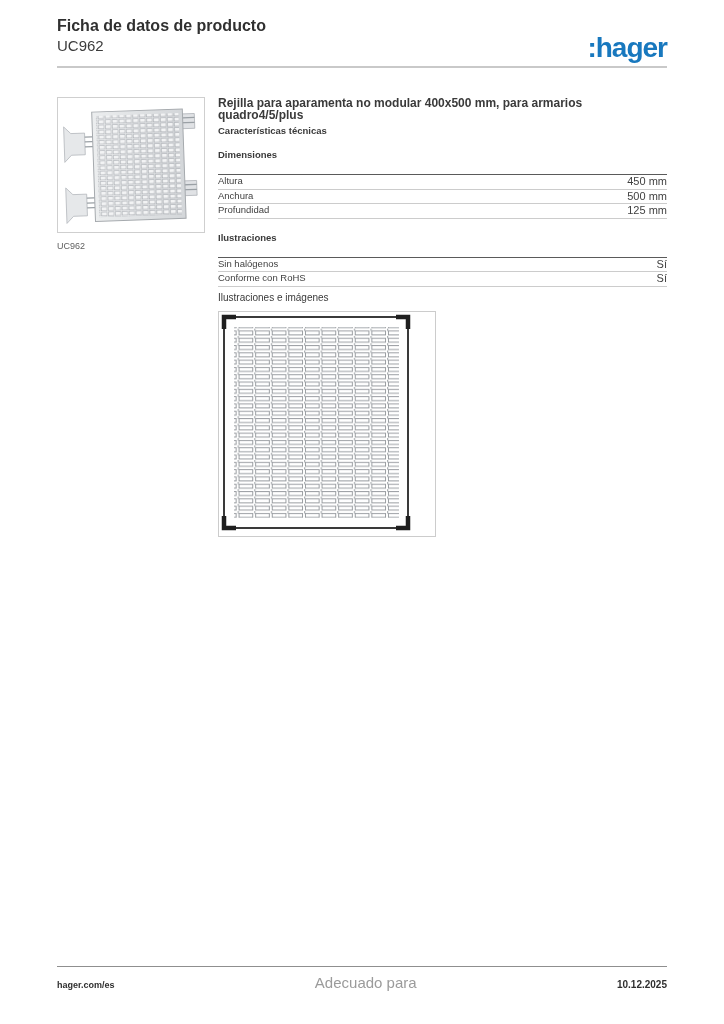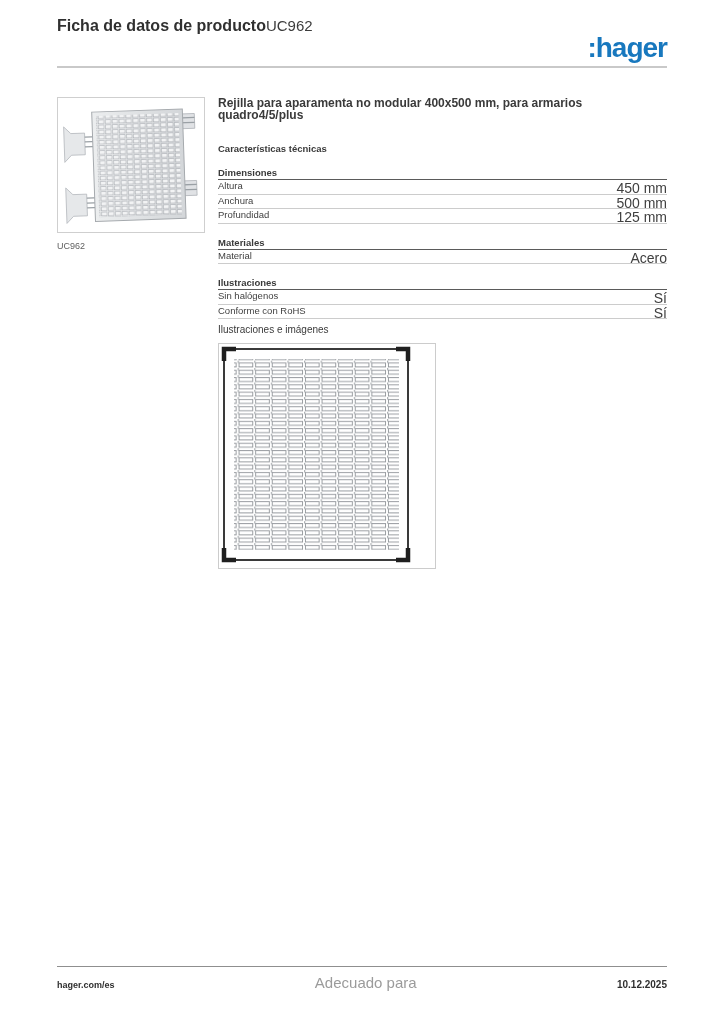--- a/index.html
+++ b/index.html
@@ -3,38 +3,38 @@
 <meta charset="utf-8">
 <style>
   * { margin:0; padding:0; box-sizing:border-box; }
   html,body { background:#ffffff; }
   .page {
     position:relative; width:724px; height:1024px; background:#ffffff;
     font-family:"Liberation Sans", sans-serif; color:#3d3d3d; overflow:hidden;
   }
   
   .header { position:absolute; left:57px; top:16px; width:610px; display:flex; justify-content:space-between; align-items:flex-start; }
-  .title-block { display:flex; flex-direction:row; }
+  .title-block { display:flex; flex-direction:column; }
   .doc-title { font-size:16px; font-weight:bold; color:#303030; line-height:20px; }
   .doc-subtitle { font-size:15px; color:#3c3c3c; line-height:19px; }
   .logo { font-size:28px; font-weight:bold; letter-spacing:-1px; line-height:30px; margin-top:17px; }
   .top-rule { position:absolute; left:57px; top:66px; width:610px; height:2px; background:#c9c9c9; }
   
   .main { position:absolute; left:57px; top:97px; width:610px; display:flex; gap:13px; }
   .left-col { width:148px; flex:0 0 148px; }
   .thumb-box { width:148px; height:136px; border:1px solid #cfcfcf; background:#ffffff; display:flex; align-items:center; justify-content:center; }
   .thumb-caption { font-size:9px; color:#5f5f5f; margin-top:8px; }
   .right-col { width:449px; flex:1; }
   .desc { font-size:12px; font-weight:bold; color:#3a3a3a; line-height:12px; }
-  .tech-title { font-size:9.5px; font-weight:bold; color:#3a3a3a; margin-top:22px; }
+  .tech-title { font-size:9.5px; font-weight:bold; color:#3a3a3a; margin-top:4px; }
   .group { margin-top:13px; }
-  .group-title { font-size:9.5px; font-weight:bold; color:#3a3a3a; padding-bottom:1px; border-bottom:1px solid #5a5a5a; }
+  .group-title { font-size:9.5px; font-weight:bold; color:#3a3a3a; padding-bottom:14px; border-bottom:1px solid #5a5a5a; }
   .row { display:flex; justify-content:space-between; align-items:flex-start; height:14.5px; border-bottom:1px solid #cccccc; }
   .row .lbl { font-size:9.5px; color:#3f3f3f; }
-  .row .val { font-size:14px; color:#3f3f3f; text-align:right; }
+  .row .val { font-size:11px; color:#3f3f3f; text-align:right; }
   .illus-title { font-size:10px; font-weight:normal; color:#3a3a3a; margin-top:5px; }
   .illus-box { margin-top:8px; width:218px; height:226px; border:1px solid #cccccc; background:#ffffff; padding:2px; }
   
   .footer { position:absolute; left:57px; top:966px; width:610px; border-top:1px solid #8f8f8f; padding-top:7px; display:flex; justify-content:space-between; align-items:baseline; }
   .footer .f-left { font-size:9px; font-weight:bold; color:#2f2f2f; }
   .footer .f-center { font-size:15px; color:#9b9b9b; }
   .footer .f-right { font-size:10px; font-weight:bold; color:#2f2f2f; }
 </style>
 </head>
 <body>
@@ -106,27 +106,20 @@
         <div class="row">
           <span class="lbl">Anchura</span>
           <span class="val">500 mm</span>
         </div>
         <div class="row">
           <span class="lbl">Profundidad</span>
           <span class="val">125 mm</span>
         </div>
       </div>
 
-      <div class="group">
-        <div class="group-title">Materiales</div>
-        <div class="row">
-          <span class="lbl">Material</span>
-          <span class="val">Acero</span>
-        </div>
-      </div>
 
       <div class="group">
         <div class="group-title">Ilustraciones</div>
         <div class="row">
           <span class="lbl">Sin halógenos</span>
           <span class="val">Sí</span>
         </div>
         <div class="row">
           <span class="lbl">Conforme con RoHS</span>
           <span class="val">Sí</span>

